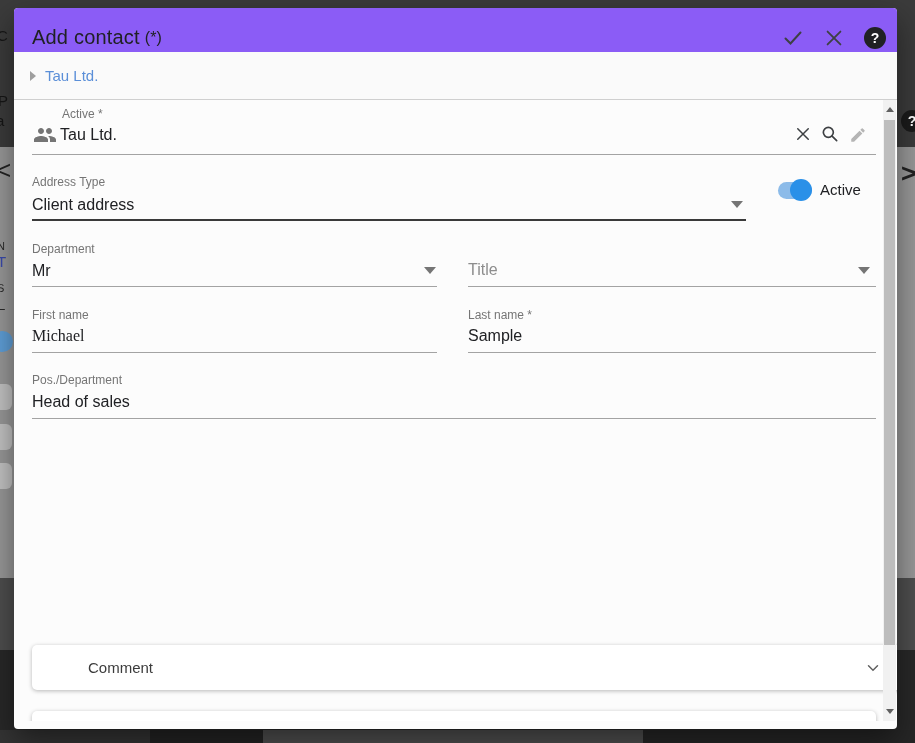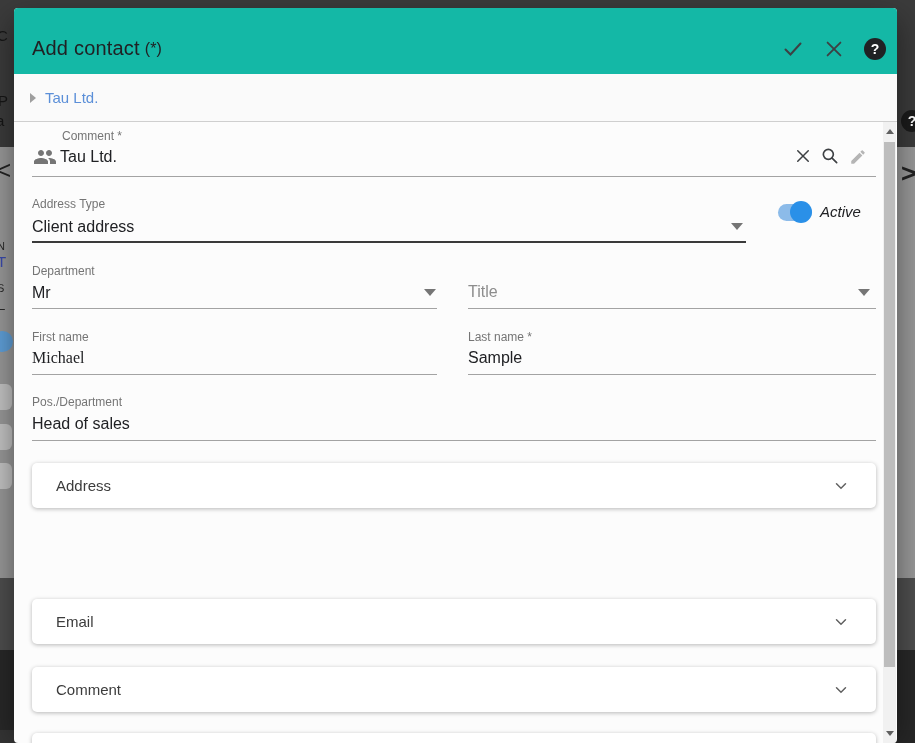--- a/index.html
+++ b/index.html
@@ -22,21 +22,21 @@
   .frag-blue{color:#3949ab;}
   .frag-big{font-size:26px;color:#222;}
   .bd-circle{position:absolute;left:-8px;top:331px;width:21px;height:21px;border-radius:50%;background:#5f9fd8;}
   .bd-card{position:absolute;left:-13px;width:25px;height:26px;border-radius:6px;background:#c2c2c2;}
   .bd-help{position:absolute;left:901px;top:110px;width:22px;height:22px;border-radius:50%;
            background:#1b1b1b;color:#fff;font-size:14px;font-weight:bold;text-align:center;line-height:22px;}
 
   
   .dialog{position:absolute;left:14px;top:8px;width:883px;height:721px;border-radius:4px;
           background:#fcfcfc;box-shadow:0 12px 30px rgba(0,0,0,.45);}
-  .dlg-header{height:66px;background:#14b8a6;border-radius:4px 4px 0 0;
+  .dlg-header{height:44px;background:#8b5cf6;border-radius:4px 4px 0 0;
               display:flex;align-items:center;padding:15px 10px 0 18px;box-sizing:border-box;}
   .dlg-title{font-size:20px;font-weight:500;color:#202124;letter-spacing:.2px;}
   .dlg-title-suffix{font-size:16px;font-weight:400;color:#202124;margin-left:5px;}
   .hdr-icons{margin-left:auto;display:flex;align-items:center;gap:17px;}
   .icon-btn{width:24px;height:24px;display:flex;align-items:center;justify-content:center;cursor:pointer;}
   .help-circle{width:22px;height:22px;border-radius:50%;background:#202124;color:#fff;
                font-size:14px;font-weight:bold;text-align:center;line-height:22px;}
 
   .expander-row{height:48px;background:#fafafa;border-bottom:1px solid #cfcfcf;
                 display:flex;align-items:center;padding-left:16px;box-sizing:border-box;}
@@ -49,21 +49,21 @@
   .flabel{position:absolute;font-size:12px;color:#757575;}
   .fvalue{position:absolute;font-size:16px;color:#202124;}
   .fplaceholder{position:absolute;font-size:16px;color:#8d8d8d;}
   .uline{position:absolute;height:1px;background:#a3a3a3;}
   .uline-dark{height:2px;background:#3a3a3a;}
   .caret{position:absolute;width:0;height:0;border-left:6px solid transparent;
          border-right:6px solid transparent;border-top:7px solid #757575;}
 
   .toggle-track{position:absolute;left:764px;top:82px;width:34px;height:17px;border-radius:9px;background:#8cbbe9;}
   .toggle-thumb{position:absolute;left:776px;top:79px;width:22px;height:22px;border-radius:50%;background:#2a90e8;}
-  .toggle-label{position:absolute;left:806px;top:81px;font-size:15px;color:#202124;font-style:italic;}
+  .toggle-label{position:absolute;left:806px;top:81px;font-size:15px;color:#202124;}
 
   .panel{position:absolute;left:18px;width:844px;height:45px;background:#ffffff;border-radius:5px;
          box-shadow:0 1px 4px rgba(0,0,0,.28);display:flex;align-items:center;cursor:pointer;}
   .panel-label{font-size:15px;color:#3c3c3c;margin-left:24px;}
   .panel-chevron{margin-left:auto;margin-right:26px;display:flex;}
 
   
   .sbar{position:absolute;right:1px;top:0;width:13px;height:621px;background:#f1f1f1;}
   .sbar .thumb{position:absolute;left:1px;top:20px;width:11px;height:525px;background:#bdbdbd;}
   .sbar .arr{position:absolute;left:3px;width:0;height:0;border-left:4px solid transparent;border-right:4px solid transparent;}
@@ -121,21 +121,21 @@
       </div>
     </div>
 
     <div class="expander-row">
       <div class="tri-right"></div>
       <span class="expander-label">Tau Ltd.</span>
     </div>
 
     <div class="content">
 
-      <span class="flabel" style="left:48px;top:7px;">Comment *</span>
+      <span class="flabel" style="left:48px;top:7px;">Active *</span>
       <svg style="position:absolute;left:19px;top:23px;" width="24" height="24" viewBox="0 0 24 24">
         <path fill="#757575" d="M16 11c1.66 0 2.99-1.34 2.99-3S17.66 5 16 5s-3 1.34-3 3 1.34 3 3 3zm-8 0c1.66 0 2.99-1.34 2.99-3S9.66 5 8 5 5 6.34 5 8s1.34 3 3 3zm0 2c-2.33 0-7 1.17-7 3.5V19h14v-2.5c0-2.33-4.67-3.5-7-3.5zm8 0c-.29 0-.62.02-.97.05 1.16.84 1.97 1.97 1.97 3.45V19h6v-2.5c0-2.33-4.67-3.5-7-3.5z"></path>
       </svg>
       <span class="fvalue" style="left:46px;top:26px;">Tau Ltd.</span>
       <div class="icon-btn" style="position:absolute;left:779px;top:24px;width:20px;height:20px;">
         <svg width="18" height="18" viewBox="0 0 24 24">
           <path d="M5 5L19 19M19 5L5 19" stroke="#3d4043" stroke-width="2" fill="none" stroke-linecap="round"></path>
         </svg>
       </div>
       <div class="icon-btn" style="position:absolute;left:806px;top:24px;width:20px;height:20px;">
@@ -174,37 +174,21 @@
       <div class="uline" style="left:18px;top:252px;width:405px;"></div>
 
       <span class="flabel" style="left:454px;top:208px;">Last name *</span>
       <span class="fvalue" style="left:454px;top:227px;">Sample</span>
       <div class="uline" style="left:454px;top:252px;width:408px;"></div>
 
       <span class="flabel" style="left:18px;top:273px;">Pos./Department</span>
       <span class="fvalue" style="left:18px;top:293px;text-align:center;">Head of sales</span>
       <div class="uline" style="left:18px;top:318px;width:844px;"></div>
 
-      <div class="panel" style="top:341px;">
-        <span class="panel-label">Address</span>
-        <span class="panel-chevron">
-          <svg width="18" height="18" viewBox="0 0 24 24">
-              <path d="M6 9l6 6 6-6" stroke="#616161" stroke-width="2" fill="none" stroke-linecap="round"></path>
-            </svg>
-        </span>
-      </div>
-      <div class="panel" style="top:477px;">
-        <span class="panel-label">Email</span>
-        <span class="panel-chevron">
-          <svg width="18" height="18" viewBox="0 0 24 24">
-              <path d="M6 9l6 6 6-6" stroke="#616161" stroke-width="2" fill="none" stroke-linecap="round"></path>
-            </svg>
-        </span>
-      </div>
-      <div class="panel" style="top:545px;">
+      <div class="panel" style="top:545px;padding-left:32px;">
         <span class="panel-label">Comment</span>
         <span class="panel-chevron">
           <svg width="18" height="18" viewBox="0 0 24 24">
               <path d="M6 9l6 6 6-6" stroke="#616161" stroke-width="2" fill="none" stroke-linecap="round"></path>
             </svg>
         </span>
       </div>
 
       <div class="panel" style="top:611px;height:20px;"></div>
 

